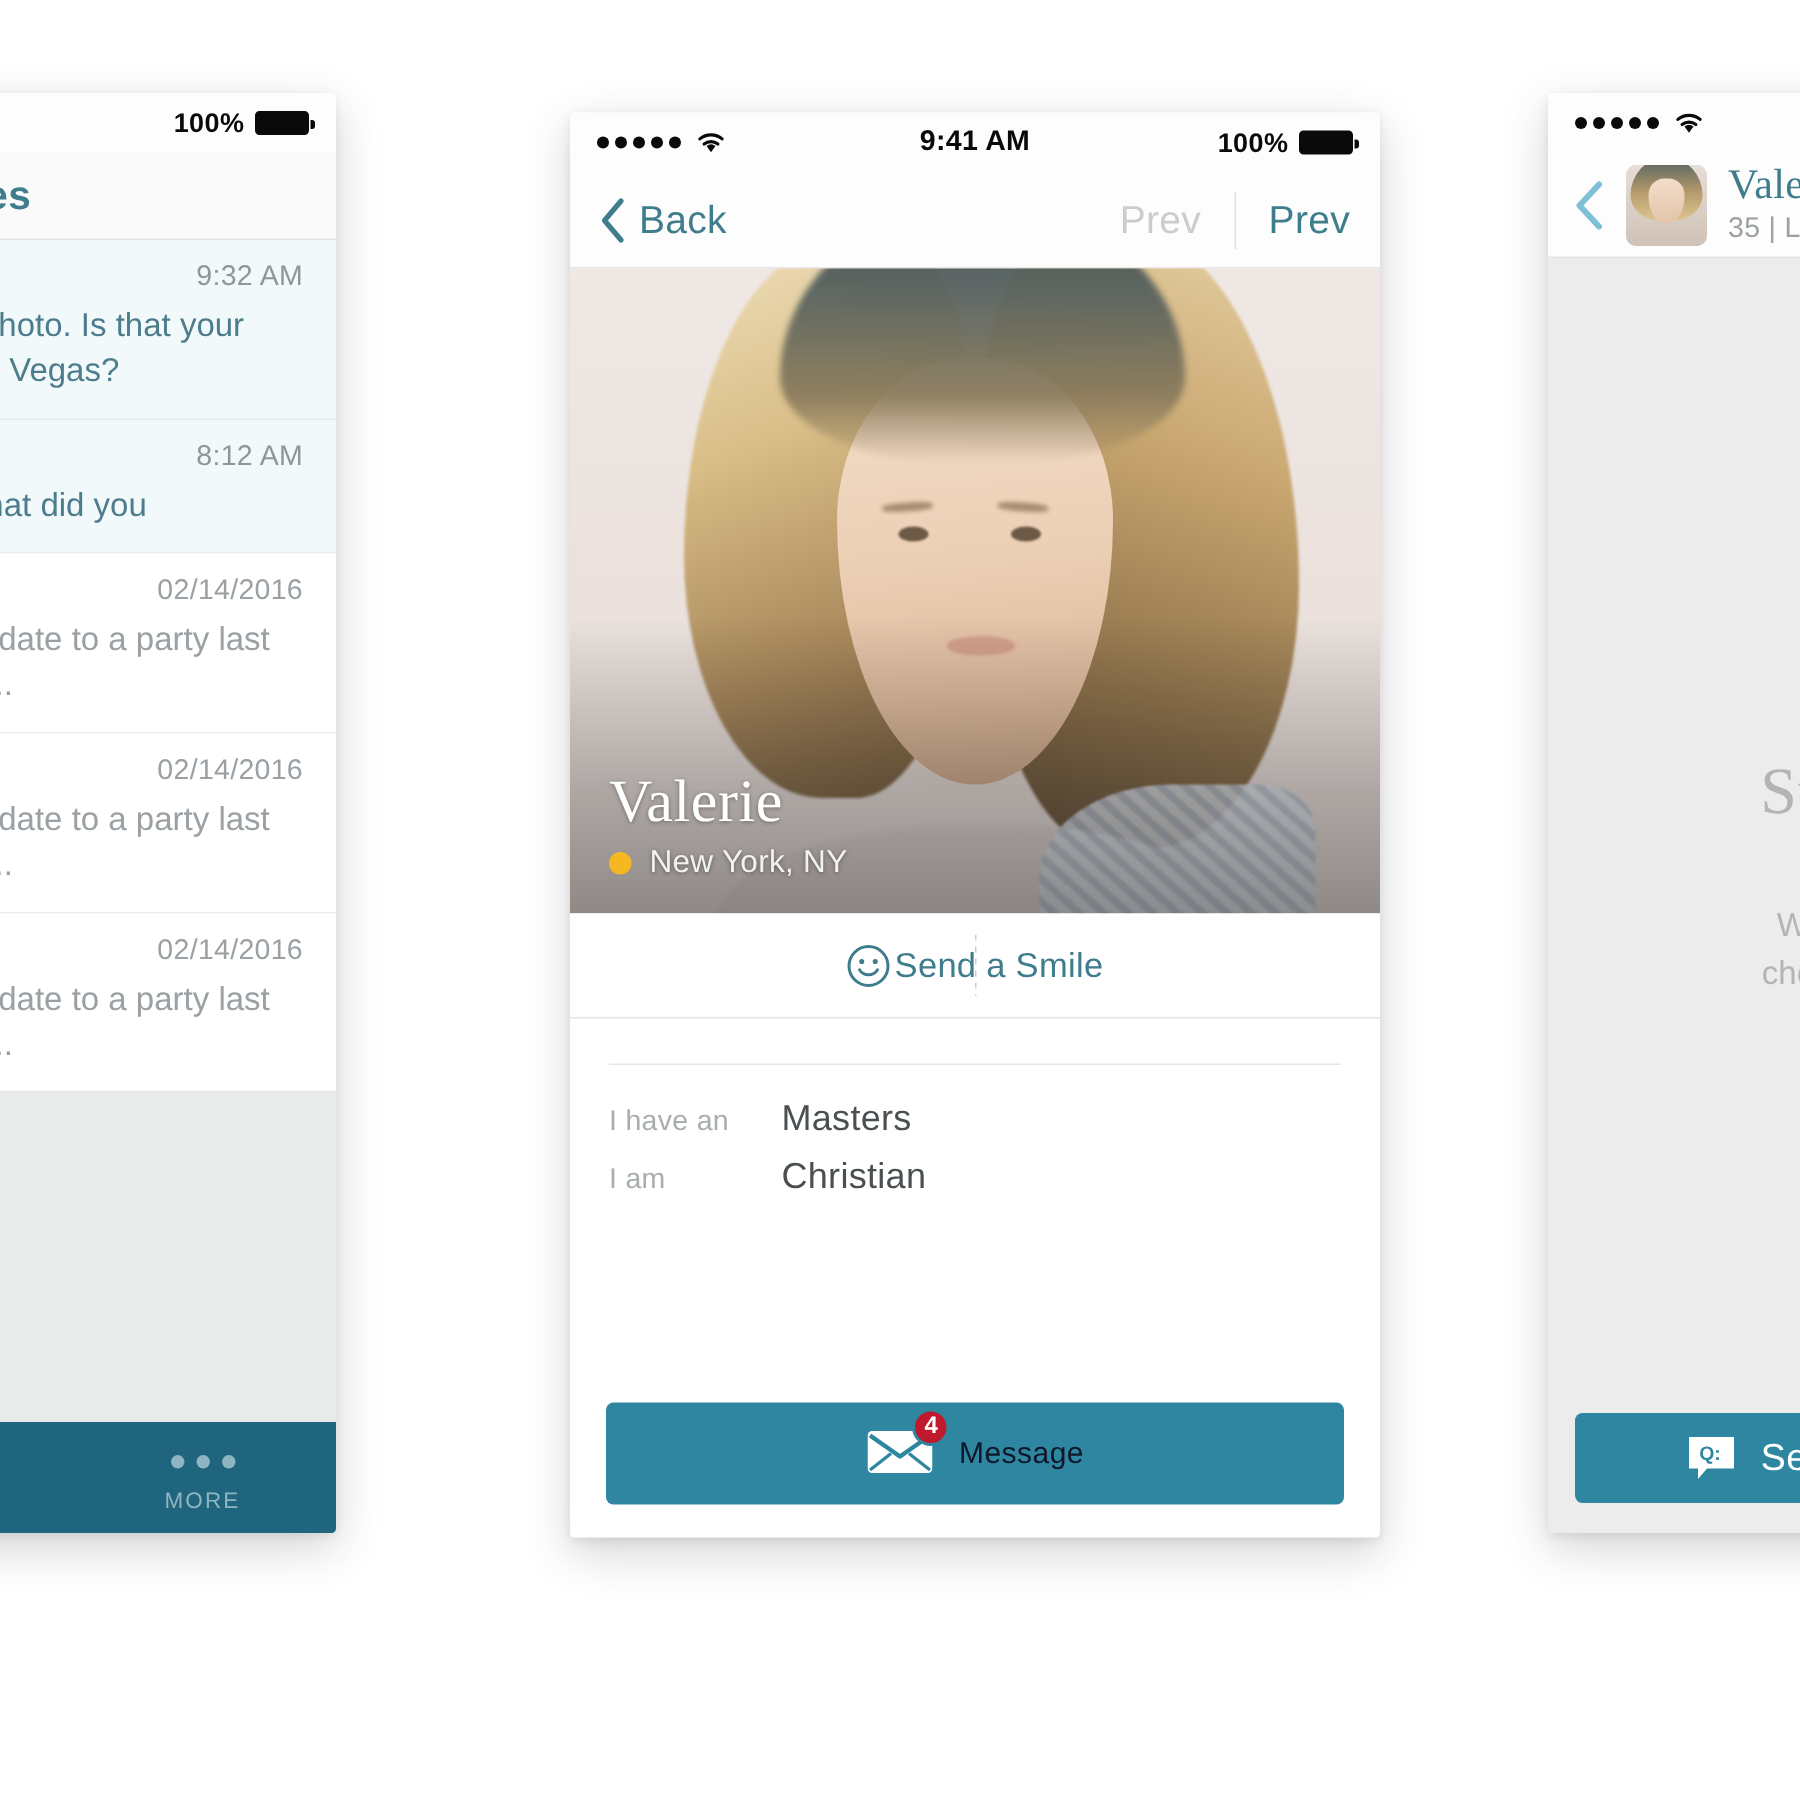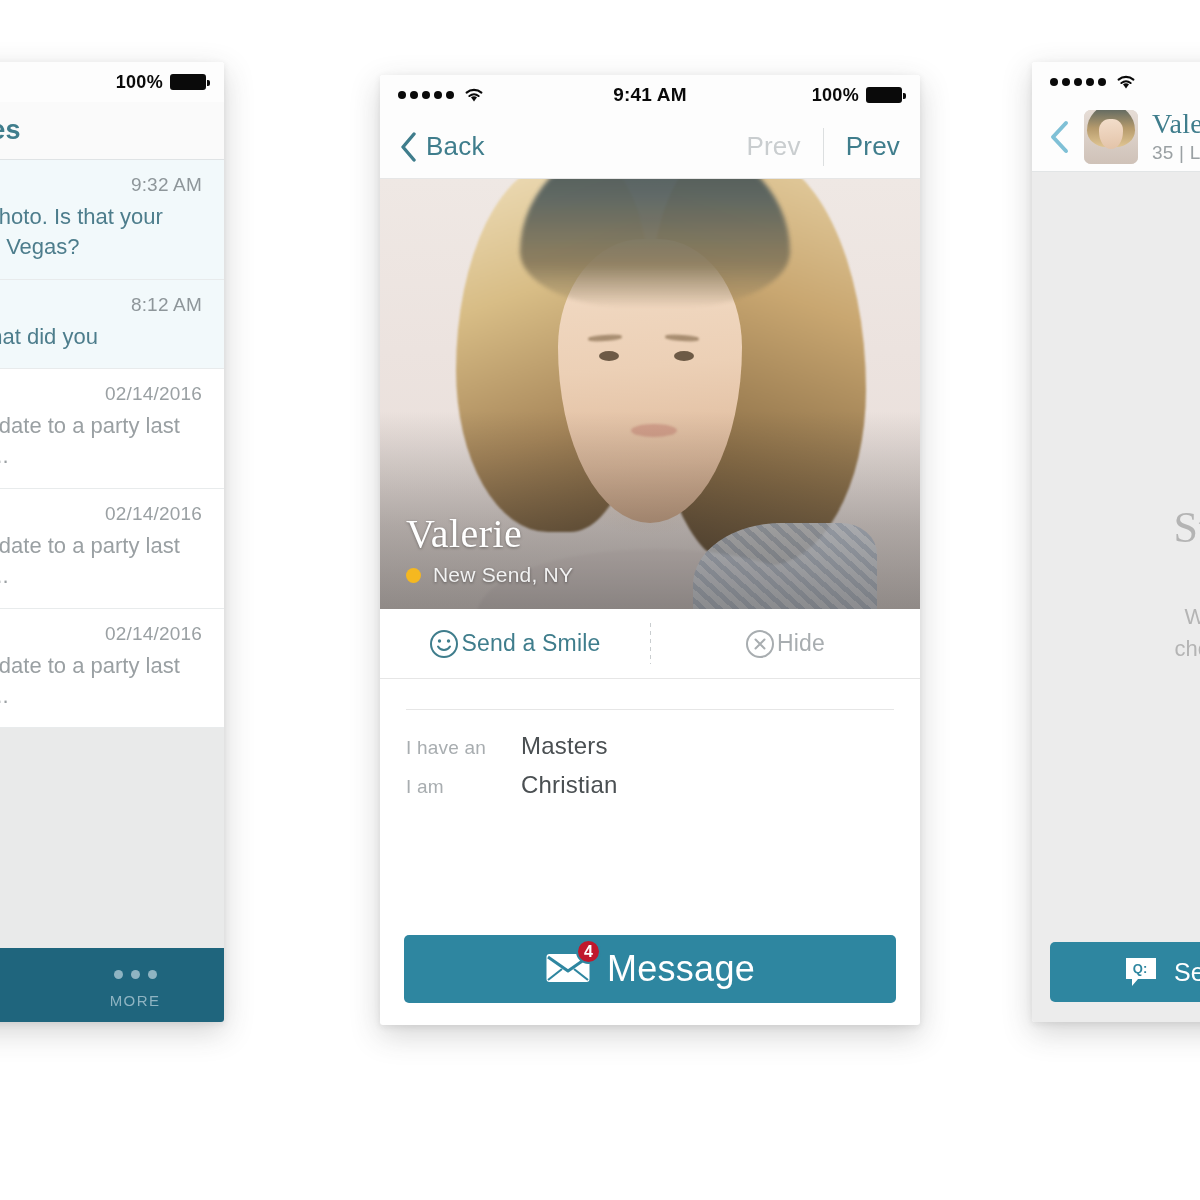--- a/index.html
+++ b/index.html
@@ -165,21 +165,21 @@
     cursor:pointer; border:none;
   }
   .env-wrap{ position:relative; display:block; }
   .badge{
     position:absolute; right:-10px; top:-11px;
     min-width:25px; height:25px; border-radius:50%;
     background:#c0182c; color:#fff; font-size:16px; font-weight:bold;
     display:flex; align-items:center; justify-content:center;
     border:2px solid #2e86a0; padding:0 4px;
   }
-  .msg-label{ font-size:36px; color:#ffffff; letter-spacing:.3px; }
+  .msg-label{ font-size:20px; color:#0f172a; letter-spacing:.3px; }
 
   
   #phone-left{
     left:-132px; top:62px; width:356px; height:960px; border-radius:3px;
   }
   .list-header{
     height:58px; background:#fafafa; border-bottom:1px solid #dfe3e5;
     display:flex; align-items:center; padding:0 22px;
   }
   .list-header-title{ font-size:27px; color:#3f7d8c; font-weight:bold; letter-spacing:.2px;}
@@ -341,43 +341,36 @@
       <div class="eye l"></div>
       <div class="eye r"></div>
       <div class="lips"></div>
       <div class="shoulder"></div>
       <div class="blouse"></div>
       <div class="photo-scrim"></div>
       <div class="photo-overlay">
         <div class="p-name">Valerie</div>
         <div class="p-loc-row">
           <span class="p-dot"></span>
-          <span class="p-loc">New Send, NY</span>
+          <span class="p-loc">New York, NY</span>
         </div>
       </div>
     </div>
 
     <div class="action-row">
       <div class="action">
         <svg width="30" height="30" viewBox="0 0 30 30">
           <circle cx="15" cy="15" r="13" stroke="#3f7d8c" stroke-width="2" fill="none"></circle>
           <circle cx="10.5" cy="12" r="1.7" fill="#3f7d8c"></circle>
           <circle cx="19.5" cy="12" r="1.7" fill="#3f7d8c"></circle>
           <path d="M9 17.5a7 7 0 0 0 12 0" stroke="#3f7d8c" stroke-width="2" fill="none" stroke-linecap="round"></path>
         </svg>
         <span class="action-label smile-label">Send a Smile</span>
       </div>
       <span class="dotted-sep"></span>
-      <div class="action">
-        <svg width="30" height="30" viewBox="0 0 30 30">
-          <circle cx="15" cy="15" r="13" stroke="#a8adb0" stroke-width="2" fill="none"></circle>
-          <path d="M10.5 10.5l9 9M19.5 10.5l-9 9" stroke="#a8adb0" stroke-width="2" stroke-linecap="round"></path>
-        </svg>
-        <span class="action-label hide-label">Hide</span>
-      </div>
     </div>
 
 
     <div class="divider"></div>
 
     <div class="attrs" id="center-attrs">
         <div class="attr">
           <div class="attr-label">I have an</div>
           <div class="attr-value">Masters</div>
         </div>

